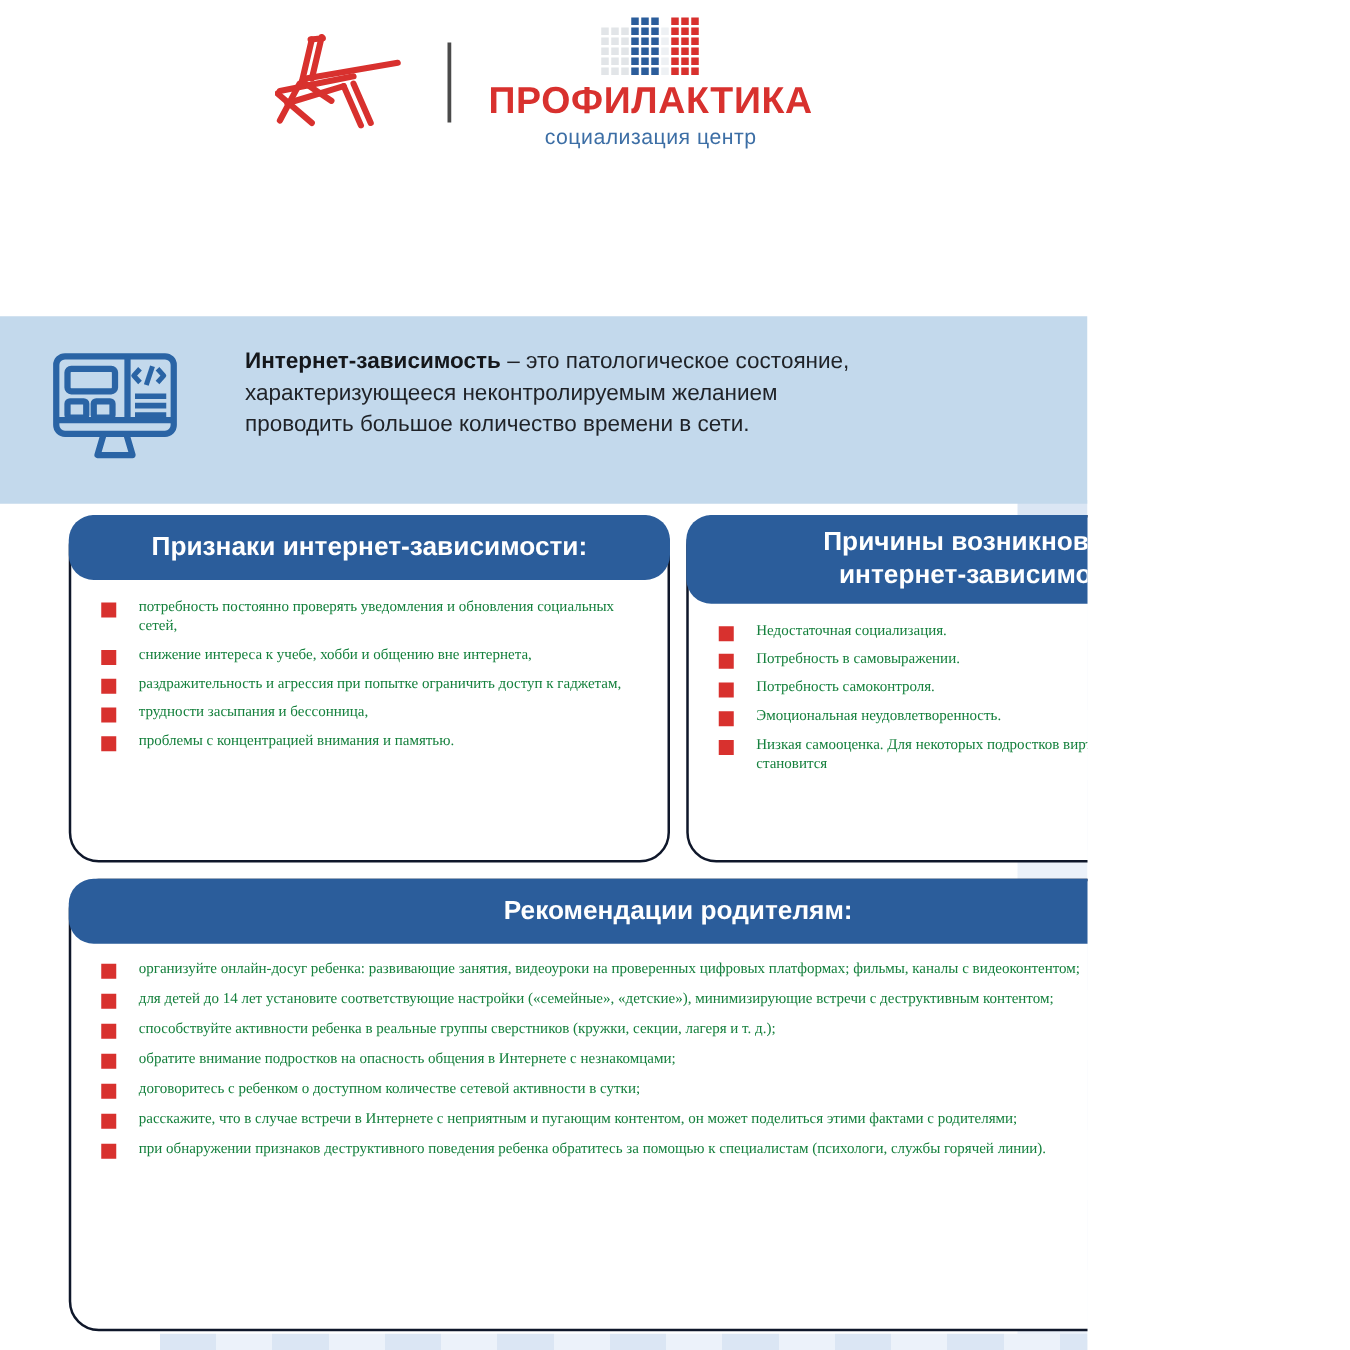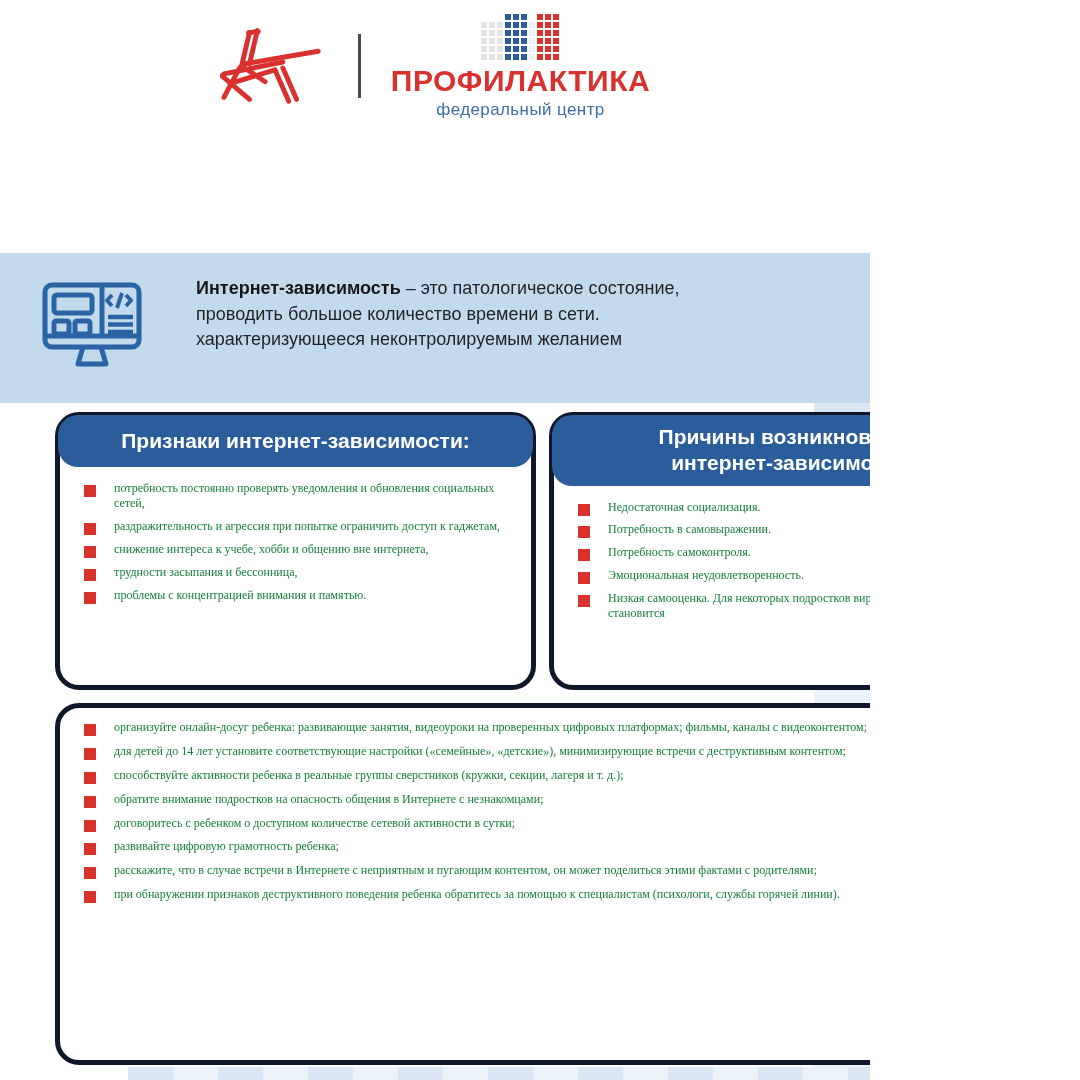--- a/index.html
+++ b/index.html
@@ -47,21 +47,21 @@
   .definition-text {
     position:absolute; left:196px; top:23px; width:850px;
     font-size:18px; line-height:1.42; color:#1f2227;
   }
   .definition-term { font-weight:bold; color:#15171b; }
   
   .columns {
     position:absolute; left:55px; top:412px; width:975px; z-index:2;
     display:flex; gap:13px; align-items:stretch;
   }
-  .box { background:#fff; border:5px solid #0f172a; border-radius:24px; box-sizing:border-box; }
+  .box { background:#fff; border:2px solid #0f172a; border-radius:24px; box-sizing:border-box; }
   .box-header {
     background:#2b5d9b; border-radius:20px; margin:-2px -2px 0;
     color:#fff; font-weight:bold; font-size:21px; line-height:1.25;
     text-align:center; padding:13px 10px;
   }
   .causes-box .box-header { padding:9px 10px; }
   .box ul { list-style:none; margin:14px 0 0; padding:0 14px 12px 22px; }
   .box li {
     position:relative; padding-left:32px; margin-bottom:8px;
     font-size:12px; line-height:1.24; color:#15803d;font-family:Liberation Serif, serif;
@@ -162,21 +162,21 @@
           <div style="background: rgb(226, 229, 232);"></div>
           <div style="background: rgb(43, 93, 155);"></div>
           <div style="background: rgb(43, 93, 155);"></div>
           <div style="background: rgb(43, 93, 155);"></div>
           <div style="background: rgb(238, 241, 244);"></div>
           <div style="background: rgb(216, 49, 46);"></div>
           <div style="background: rgb(216, 49, 46);"></div>
           <div style="background: rgb(216, 49, 46);"></div>
         </div>
       <div class="brand-name">ПРОФИЛАКТИКА</div>
-      <div class="brand-subtitle">федеральный центр</div>
+      <div class="brand-subtitle">социализация центр</div>
     </div>
   </header>
 
 
   <div class="definition-band">
     <span class="monitor-wrap">
       <svg width="100" height="92" viewBox="0 0 100 92" fill="none" stroke="#2a64a5" stroke-width="5" stroke-linejoin="round">
         <rect x="3" y="3" width="94" height="62" rx="7"></rect>
         <path d="M3 54 H97"></path>
         <path d="M41 65 L36 82 L64 82 L59 65"></path>
@@ -191,33 +191,33 @@
         </g>
         <g stroke-width="4.5">
           <path d="M66 35 H91"></path>
             <path d="M66 42.5 H91"></path>
             <path d="M66 50 H91"></path>
         </g>
       </svg>
     </span>
     <div class="definition-text">
       <div><span class="definition-term">Интернет-зависимость</span><span> – это патологическое состояние,</span></div>
+      <div>характеризующееся неконтролируемым желанием</div>
       <div>проводить большое количество времени в сети.</div>
-      <div>характеризующееся неконтролируемым желанием</div>
     </div>
   </div>
 
   <div class="columns">
 
     <section class="box signs-box">
       <div class="box-header">Признаки интернет-зависимости:</div>
       <ul>
         <li>потребность постоянно проверять уведомления и обновления социальных сетей,</li>
+        <li>снижение интереса к учебе, хобби и общению вне интернета,</li>
         <li>раздражительность и агрессия при попытке ограничить доступ к гаджетам,</li>
-        <li>снижение интереса к учебе, хобби и общению вне интернета,</li>
         <li>трудности засыпания и бессонница,</li>
         <li>проблемы с концентрацией внимания и памятью.</li>
       </ul>
     </section>
 
     <section class="box causes-box">
       <div class="box-header">
         <div>Причины возникновения</div>
         <div>интернет-зависимости</div>
       </div>
@@ -225,27 +225,27 @@
         <li>Недостаточная социализация.</li>
         <li>Потребность в самовыражении.</li>
         <li>Потребность самоконтроля.</li>
         <li>Эмоциональная неудовлетворенность.</li>
         <li>Низкая самооценка. Для некоторых подростков виртуальное пространство становится</li>
       </ul>
     </section>
   </div>
 
   <section class="box recs-box">
+    <div class="box-header">Рекомендации родителям:</div>
     <ul>
       <li>организуйте онлайн-досуг ребенка: развивающие занятия, видеоуроки на проверенных цифровых платформах; фильмы, каналы с видеоконтентом;</li>
       <li>для детей до 14 лет установите соответствующие настройки («семейные», «детские»), минимизирующие встречи с деструктивным контентом;</li>
       <li>способствуйте активности ребенка в реальные группы сверстников (кружки, секции, лагеря и т. д.);</li>
       <li>обратите внимание подростков на опасность общения в Интернете с незнакомцами;</li>
       <li>договоритесь с ребенком о доступном количестве сетевой активности в сутки;</li>
-      <li>развивайте цифровую грамотность ребенка;</li>
       <li>расскажите, что в случае встречи в Интернете с неприятным и пугающим контентом, он может поделиться этими фактами с родителями;</li>
       <li>при обнаружении признаков деструктивного поведения ребенка обратитесь за помощью к специалистам (психологи, службы горячей линии).</li>
     </ul>
   </section>
 
   <div class="robot-wrap">
     <svg width="180" height="250" viewBox="0 0 180 250">
 
       <g stroke="#e7ebef" fill="none">
         <circle cx="96" cy="31" r="8" stroke-width="7"></circle>

